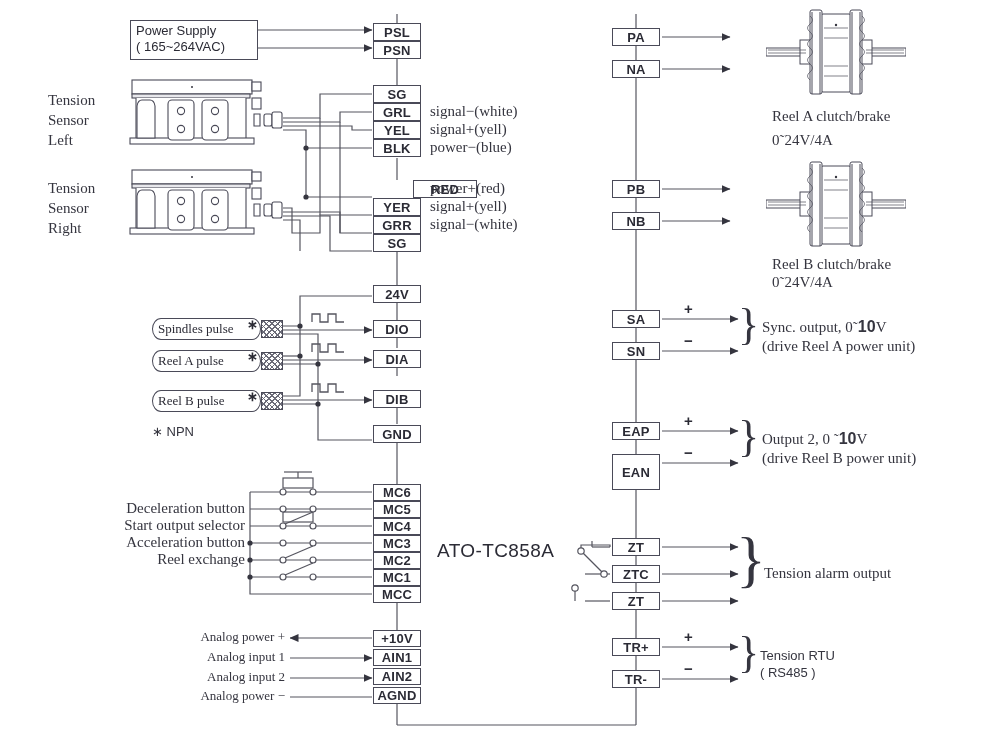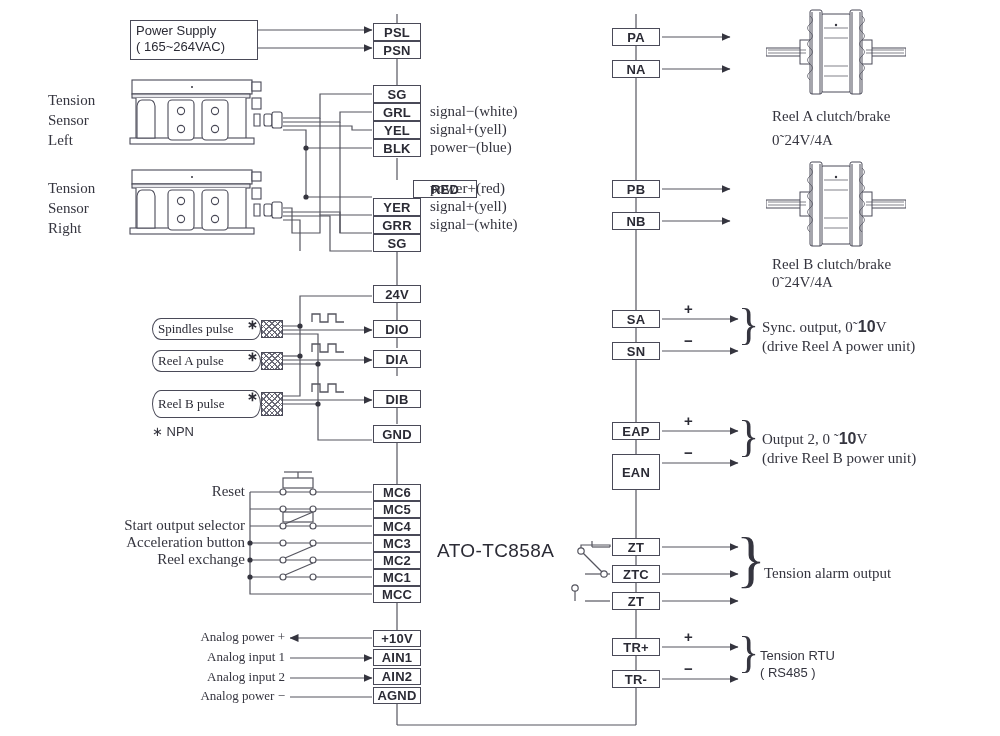--- a/index.html
+++ b/index.html
@@ -299,30 +299,30 @@
   <div class="conn"></div>
 </div>
 
 <div class="pulse" style="left:152px;top:350px;width:131px;height:22px;">
   <div class="body"></div>
   <div class="txt">Reel A pulse</div>
   <div class="star">∗</div>
   <div class="conn"></div>
 </div>
 
-<div class="pulse" style="left:152px;top:390px;width:131px;height:28px;">
+<div class="pulse" style="left:152px;top:390px;width:131px;height:22px;">
   <div class="body"></div>
   <div class="txt">Reel B pulse</div>
   <div class="star">∗</div>
   <div class="conn"></div>
 </div>
 
 <div class="lbl lbl-sans" style="left:152px;top:424px;font-size:13px;">∗ NPN</div>
 
-<div class="lbl lbl-r" style="left:30px;top:483px;width:215px;">Reset</div>
+<div class="lbl lbl-r" style="left:30px;top:500px;width:215px;">Deceleration button</div>
 <div class="lbl lbl-r" style="left:30px;top:517px;width:215px;">Start output selector</div>
 <div class="lbl lbl-r" style="left:30px;top:534px;width:215px;">Acceleration button</div>
 <div class="lbl lbl-r" style="left:30px;top:551px;width:215px;">Reel exchange</div>
 
 <div class="lbl lbl-r" style="left:130px;top:629px;width:155px;font-size:13px;">Analog power +</div>
 <div class="lbl lbl-r" style="left:130px;top:649px;width:155px;font-size:13px;">Analog input 1</div>
 <div class="lbl lbl-r" style="left:130px;top:669px;width:155px;font-size:13px;">Analog input 2</div>
 <div class="lbl lbl-r" style="left:130px;top:688px;width:155px;font-size:13px;">Analog power −</div>
 
 <div class="model" style="left:437px;top:540px;">ATO-TC858A</div>

